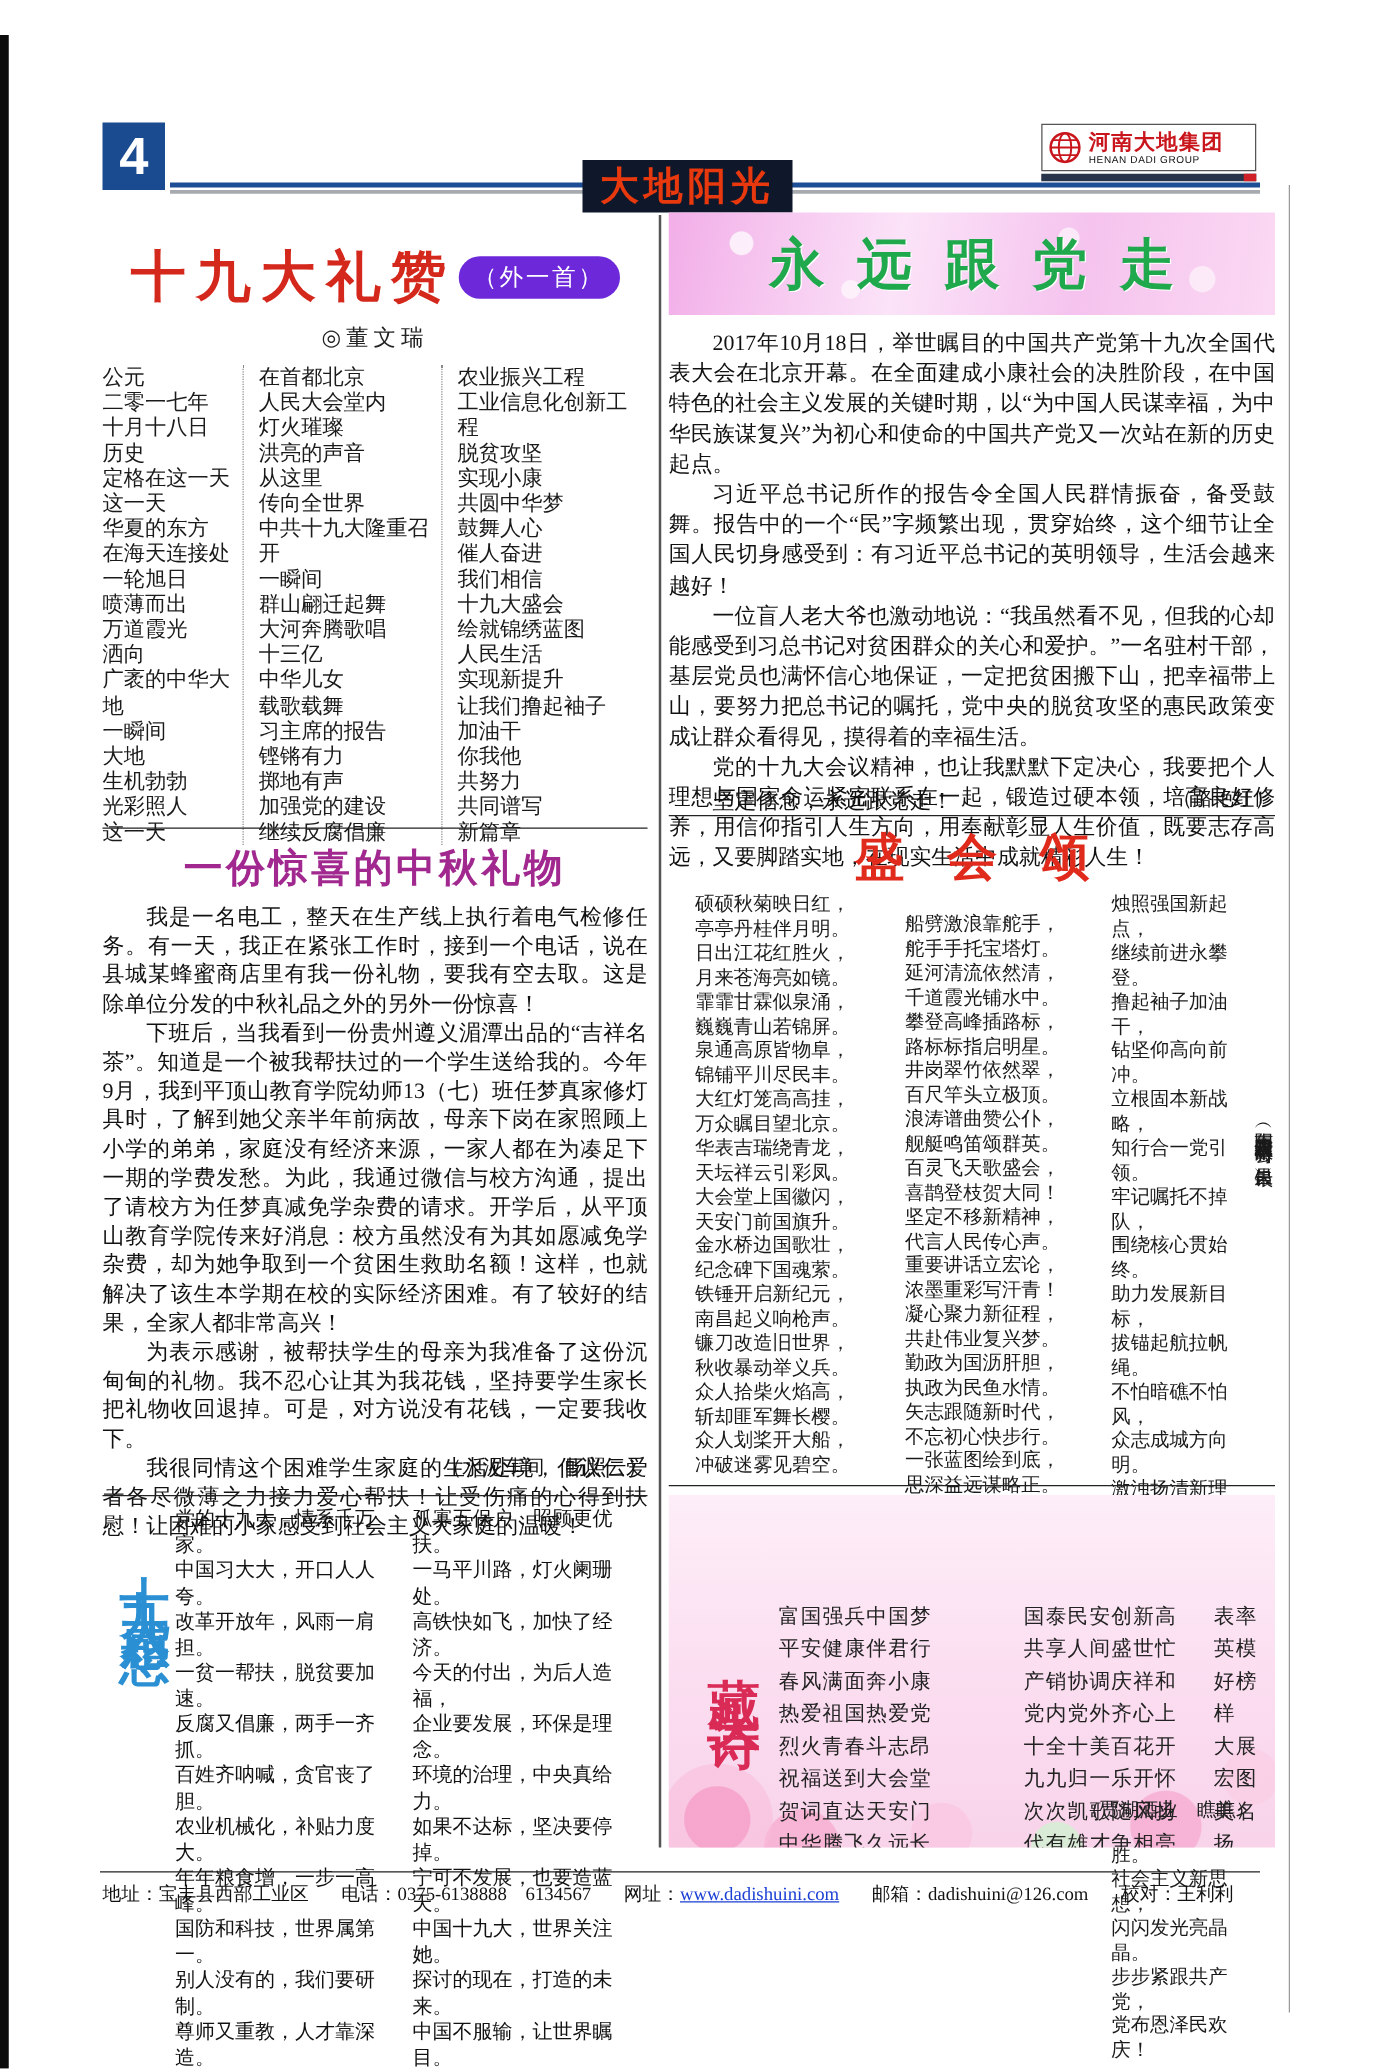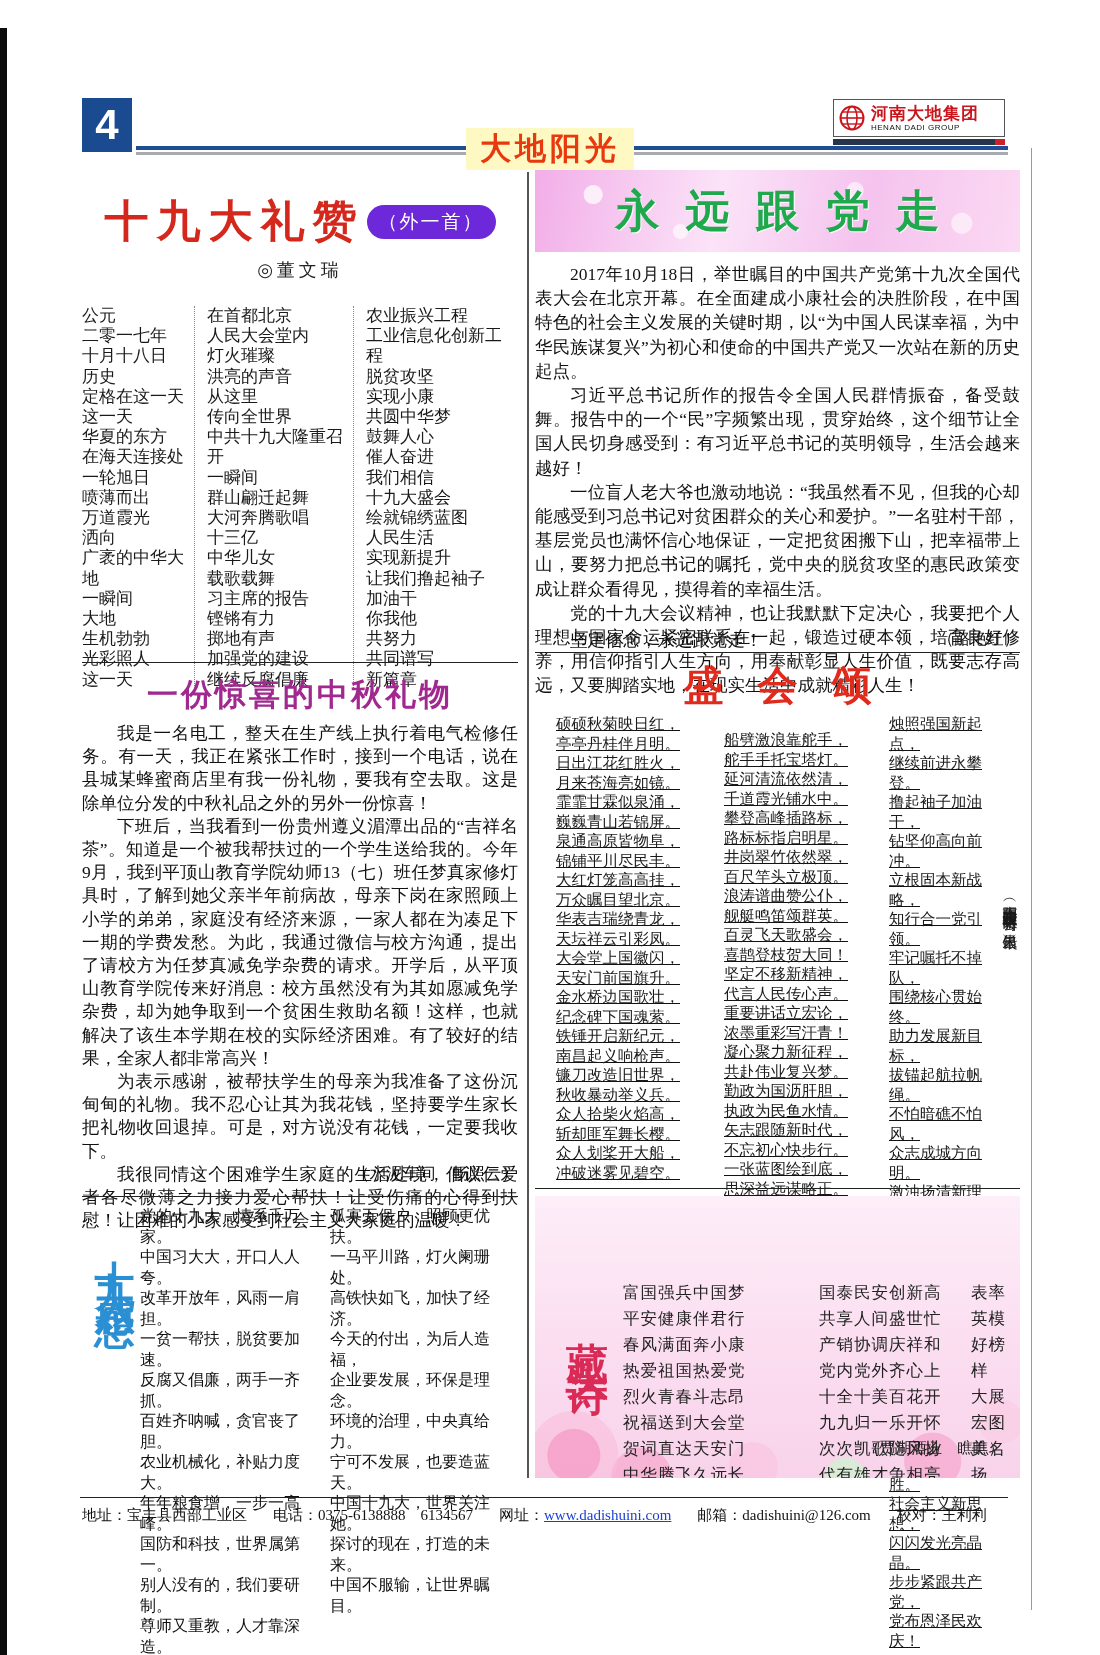--- a/index.html
+++ b/index.html
@@ -10,36 +10,36 @@
   .left-strip{position:absolute;left:0;top:28px;width:7px;height:1627px;background:#0c0c0c;}
   .right-line{position:absolute;left:1031px;top:148px;width:1px;height:1462px;background:#9a9a9a;}
 
   
   .pagenum{position:absolute;left:82px;top:98px;width:50px;height:54px;background:#1a4a8f;color:#fff;
            font-family:"Liberation Sans",sans-serif;font-weight:bold;font-size:42px;line-height:54px;text-align:center;}
   .hrule{position:absolute;left:136px;top:146px;width:872px;}
   .hrule-blue{height:4px;background:#1d4e95;}
   .hrule-gray{height:3px;background:#a7aaae;margin-top:2px;}
   .section-title{position:absolute;left:0;top:128px;width:1100px;text-align:center;}
-  .section-title span{display:inline-block;background:#fef9c3;padding:0 14px;color:#e8380d;
+  .section-title span{display:inline-block;background:#0f172a;padding:0 14px;color:#e8380d;
         font-family:"Liberation Sans",sans-serif;font-weight:bold;font-size:31px;letter-spacing:4px;}
   .logo{position:absolute;left:833px;top:99px;width:172px;height:38px;border:1px solid #555;background:#fff;
         display:flex;align-items:center;gap:6px;padding:0 5px;box-sizing:border-box;}
   .logo-cn{color:#c9161d;font-weight:bold;font-size:17px;letter-spacing:1px;font-family:"Liberation Sans",sans-serif;line-height:18px;}
   .logo-en{color:#111;font-weight:normal;font-size:8px;letter-spacing:.5px;font-family:"Liberation Sans",sans-serif;line-height:9px;}
   .logo-bar{position:absolute;left:833px;top:139px;width:172px;height:6px;background:#273449;}
   .logo-bar i{position:absolute;right:0;top:0;width:10px;height:6px;background:#cf2027;}
 
   
   .p1-titlerow{position:absolute;left:82px;top:192px;width:436px;display:flex;align-items:center;justify-content:center;gap:2px;}
   .p1-title{color:#d5281c;font-weight:bold;font-size:44px;letter-spacing:8px;}
   .p1-badge{background:#6d28d9;color:#fff;font-size:19px;border-radius:20px;padding:4px 12px;letter-spacing:2px;}
   .p1-author{position:absolute;left:82px;top:258px;width:436px;text-align:center;font-size:18px;letter-spacing:4px;color:#222;}
   .p1-grid{position:absolute;left:82px;top:292px;width:436px;display:flex;}
-  .p1col{font-size:17px;line-height:20.2px;color:#1a1a1a;margin-top:14px;}
+  .p1col{font-size:17px;line-height:20.2px;color:#1a1a1a;}
   .p1col.c1{width:112px;}
   .p1col.c2{width:146px;border-left:1px dotted #8a8a8a;padding-left:12px;}
   .p1col.c3{border-left:1px dotted #8a8a8a;padding-left:12px;flex:1;}
 
   .hr{position:absolute;border-top:1.5px solid #222;}
   .hr-l1{left:82px;top:662px;width:436px;}
   .a2-title{position:absolute;left:82px;top:674px;width:436px;text-align:center;color:#a0288f;
             font-weight:bold;font-size:31px;letter-spacing:3px;font-family:"Liberation Sans",sans-serif;}
   .a2-body{position:absolute;left:82px;top:722px;width:436px;font-size:17.5px;line-height:23.2px;}
   .para{text-indent:2em;text-align:justify;margin:0;}
@@ -66,21 +66,21 @@
           display:flex;align-items:center;justify-content:center;}
   .banner-text{color:#1fa84c;font-weight:bold;font-size:44px;letter-spacing:26px;text-indent:26px;
                text-shadow:1px 1px 0 #ffffff;}
   .a1-body{position:absolute;left:535px;top:262px;width:485px;font-size:17.5px;line-height:24.2px;}
   .a1-last{position:absolute;left:535px;top:628px;width:485px;display:flex;justify-content:space-between;font-size:17.5px;}
   .a1-lastline{text-indent:2em;}
   .a1-sig{font-size:16.5px;}
   .hr-r1{left:535px;top:652px;width:485px;}
   .p2-title{position:absolute;left:535px;top:658px;width:485px;text-align:center;color:#e02a1c;
             font-weight:bold;font-size:40px;letter-spacing:34px;text-indent:34px;}
-  .p2cols{position:absolute;left:556px;top:714px;width:452px;display:flex;text-decoration:underline;}
+  .p2cols{position:absolute;left:556px;top:714px;width:452px;display:flex;}
   .p2col{font-size:15.5px;line-height:19.5px;color:#1a1a1a;}
   .p2col.c1{width:168px;}
   .p2col.c2{width:165px;margin-top:16px;}
   .p2col.c3{flex:1;}
   .p2-attr{position:absolute;left:1000px;top:893px;height:300px;writing-mode:vertical-rl;text-orientation:upright;
            font-size:15px;letter-spacing:1px;color:#1a1a1a;}
   .hr-r2{left:535px;top:1188px;width:485px;}
 
   
   .p4-box{position:absolute;left:535px;top:1196px;width:485px;height:282px;overflow:hidden;
@@ -234,20 +234,21 @@
       <div>尊师又重教，人才靠深造。</div>
     </div>
   <div class="p3col2">
     <div>
         <div>孤寡五保户，照顾更优扶。</div>
         <div>一马平川路，灯火阑珊处。</div>
         <div>高铁快如飞，加快了经济。</div>
         <div>今天的付出，为后人造福，</div>
         <div>企业要发展，环保是理念。</div>
         <div>环境的治理，中央真给力。</div>
+        <div>如果不达标，坚决要停掉。</div>
         <div>宁可不发展，也要造蓝天。</div>
         <div>中国十九大，世界关注她。</div>
         <div>探讨的现在，打造的未来。</div>
         <div>中国不服输，让世界瞩目。</div>
       </div>
 
   </div>
 
   <div class="vdivider"></div>
 

